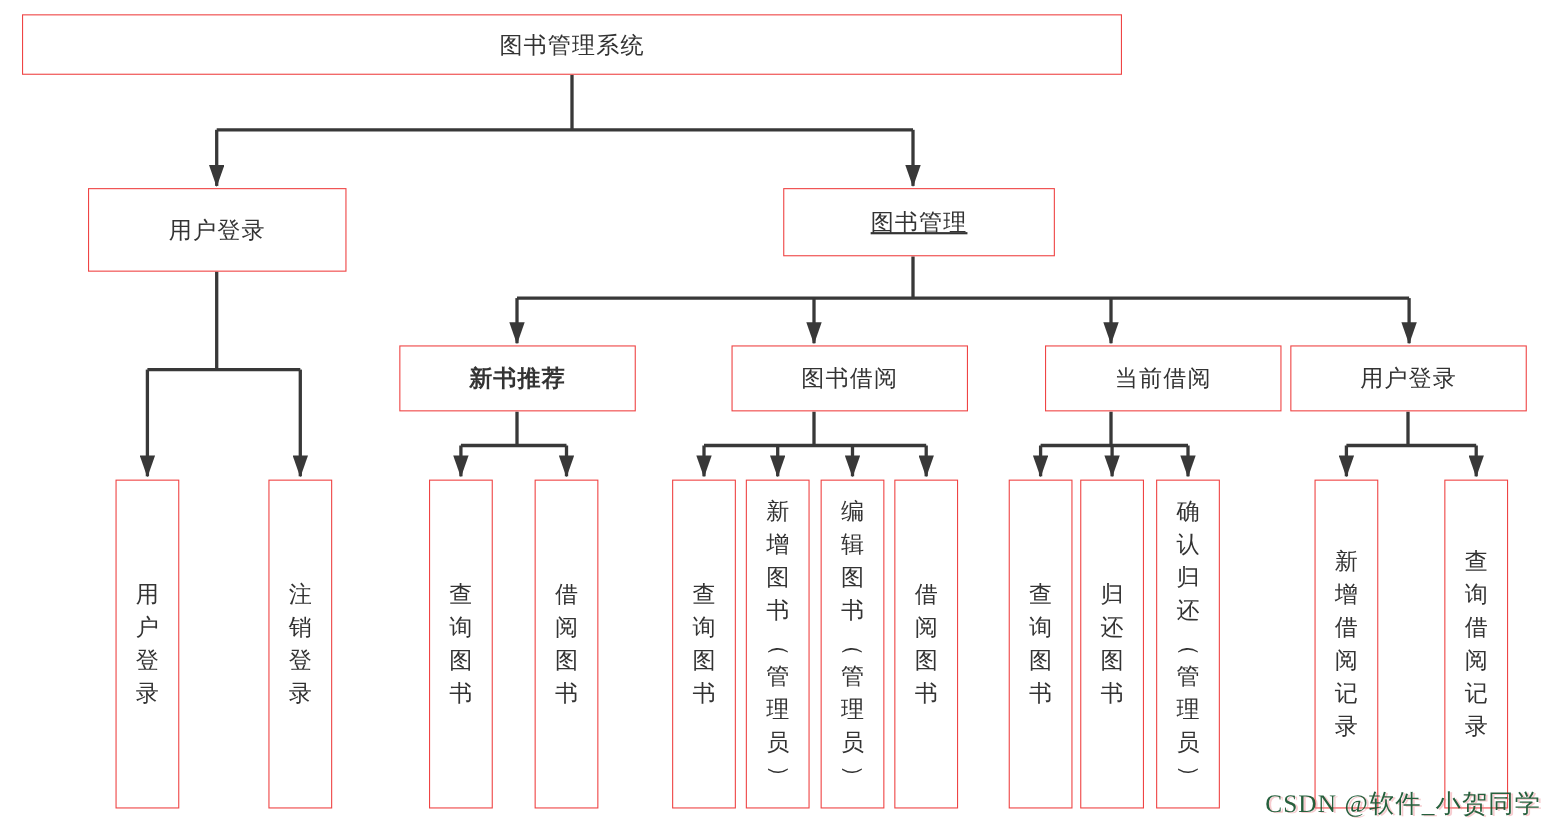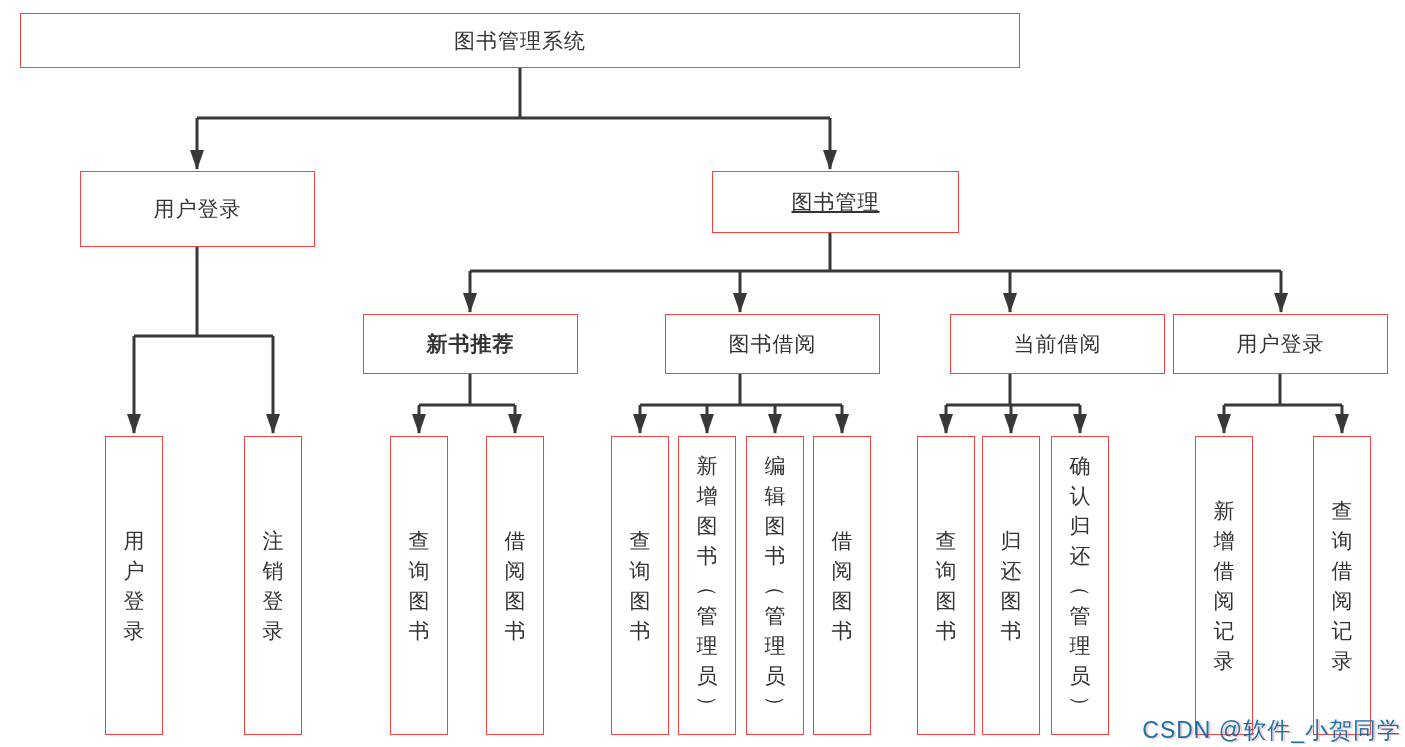--- a/index.html
+++ b/index.html
@@ -18,23 +18,24 @@
   .l2a   { left:80px;   top:171px; width:235px;  height:76px; }
   .l2b   { left:712px;  top:171px; width:247px;  height:62px;text-decoration:underline; }
   .l3    { top:314px; width:215px; height:60px; }
   .l3a { left:363px;font-weight:bold; } .l3b { left:665px;text-align:right; } .l3c { left:950px; } .l3d { left:1173px; }
   .leaf  { top:436px; width:58px; height:299px; }
   .vlabel { display:flex; flex-direction:column; align-items:center; }
   .vchar { height:30px; line-height:30px; font-size:21px; text-align:center; }
   .vchar.rot { transform:rotate(90deg); }
   #watermark {
     position:absolute; right:4px; bottom:1px; z-index:10;
-    font-size:23px; letter-spacing:1px; color:#0369a1; opacity:0.92;
+    font-size:23px; letter-spacing:1px; color:#14532d; opacity:0.92;
     text-shadow:2px 1px 0 rgba(235,130,140,0.45);
     white-space:nowrap;
+    font-family:Liberation Serif, serif;
   }
 </style>
 </head>
 <body>
 
 <div id="stage">
 
   <svg class="connectors" viewBox="0 0 1405 747" xmlns="http://www.w3.org/2000/svg">
     <defs>
       <marker id="arrow" viewBox="0 0 20 14" refX="19" refY="7" markerWidth="20" markerHeight="14" markerUnits="userSpaceOnUse" orient="auto">

